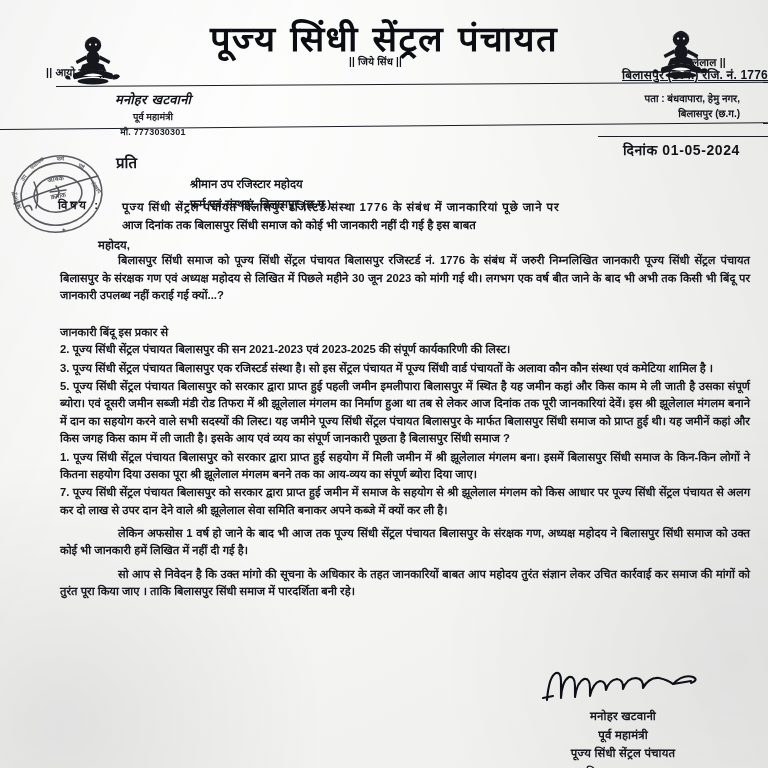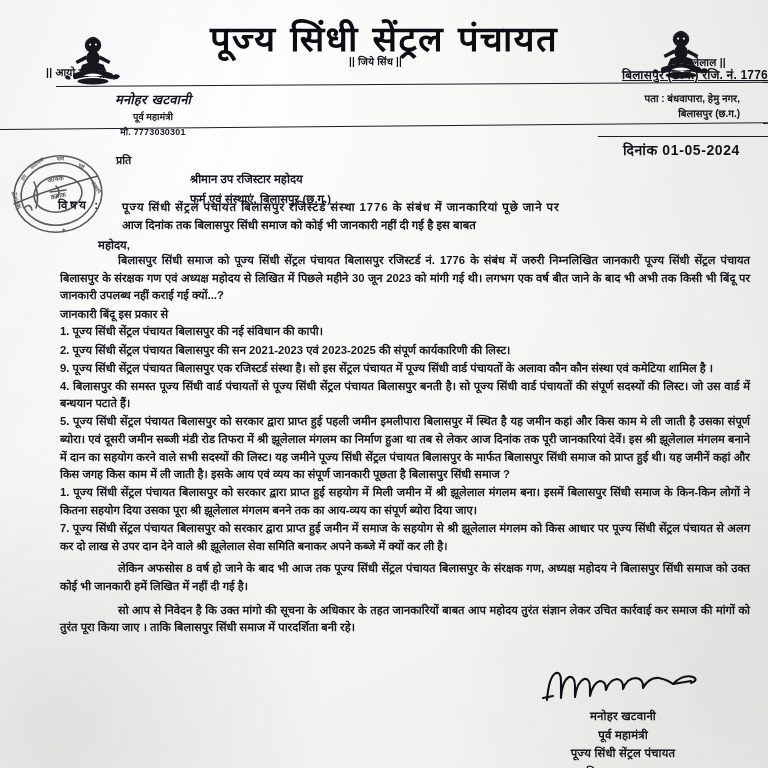--- a/index.html
+++ b/index.html
@@ -72,35 +72,35 @@
   .addr{position:absolute;right:28px;top:92px;text-align:right;
         font-size:10px;font-weight:700;line-height:1.45;color:#121419;}
   .date{position:absolute;right:28px;top:140px;font-size:14px;font-weight:700;
         letter-spacing:.6px;color:#121419;}
 
   
   .stamp{position:absolute;left:6px;top:146px;width:104px;height:96px;opacity:.72;}
 
   
   .to-block{position:absolute;left:116px;top:152px;}
-  .to-label{font-size:11px;font-weight:700;color:#14161c;}
+  .to-label{font-size:15px;font-weight:700;color:#14161c;}
   .to-lines{margin-left:74px;margin-top:2px;font-size:11.5px;font-weight:700;line-height:1.75;color:#14161c;}
 
   .subject{position:absolute;left:58px;top:196px;right:22px;
            font-size:11.5px;font-weight:700;line-height:1.62;color:#14161c;}
   .subject .sv{letter-spacing:2.6px;}
   .subject .s-body{display:block;margin-left:64px;margin-top:-17px;}
   .subject .s-l1{display:block;letter-spacing:.9px;}
   .subject .s-l2{display:block;}
 
   .salutation{position:absolute;left:98px;top:237px;font-size:11.5px;font-weight:700;color:#14161c;}
 
   .body{position:absolute;left:60px;right:18px;top:252px;
         font-size:11.3px;font-weight:700;line-height:1.56;color:#14161c;text-align:justify;}
-  .p-intro{text-indent:58px;margin:0 0 1px 0;}
+  .p-intro{text-indent:58px;margin:0 0 19px 0;}
   .p-plain{margin:0;}
   .items{margin:0;padding:0;list-style:none;}
   .items li{margin:0 0 .5px 0;text-align:justify;}
   .p-after{text-indent:58px;margin:5px 0 0 0;}
   .p-req{text-indent:58px;margin:6px 0 0 0;}
 
   .thanks{position:absolute;left:0;right:0;top:651px;text-align:center;
           font-size:11.5px;font-weight:700;color:#14161c;letter-spacing:.3px;}
 
   
@@ -223,29 +223,27 @@
       <span class="s-l2">आज दिनांक तक बिलासपुर सिंधी समाज को कोई भी जानकारी नहीं दी गई है इस बाबत</span>
     </span>
   </div>
 
   <div class="salutation">महोदय,</div>
 
   <div class="body">
     <p class="p-intro">बिलासपुर सिंधी समाज को पूज्य सिंधी सेंट्रल पंचायत बिलासपुर रजिस्टर्ड नं. 1776 के संबंध में जरुरी निम्नलिखित जानकारी पूज्य सिंधी सेंट्रल पंचायत बिलासपुर के संरक्षक गण एवं अध्यक्ष महोदय से लिखित में पिछले महीने 30 जून 2023 को मांगी गई थी। लगभग एक वर्ष बीत जाने के बाद भी अभी तक किसी भी बिंदू पर जानकारी उपलब्ध नहीं कराई गई क्यों...?</p>
     <p class="p-plain">जानकारी बिंदू इस प्रकार से</p>
     <ul class="items">
-      <li>1. पूज्य सिंधी सेंट्रल पंचायत बिलासपुर की नई संविधान की कापी।</li>
       <li>2. पूज्य सिंधी सेंट्रल पंचायत बिलासपुर की सन 2021-2023 एवं 2023-2025 की संपूर्ण कार्यकारिणी की लिस्ट।</li>
-      <li>9. पूज्य सिंधी सेंट्रल पंचायत बिलासपुर एक रजिस्टर्ड संस्था है। सो इस सेंट्रल पंचायत में पूज्य सिंधी वार्ड पंचायतों के अलावा कौन कौन संस्था एवं कमेटिया शामिल है ।</li>
-      <li>4. बिलासपुर की समस्त पूज्य सिंधी वार्ड पंचायतों से पूज्य सिंधी सेंट्रल पंचायत बिलासपुर बनती है। सो पूज्य सिंधी वार्ड पंचायतों की संपूर्ण सदस्यों की लिस्ट। जो उस वार्ड में बन्धयान पटाते हैं।</li>
+      <li>3. पूज्य सिंधी सेंट्रल पंचायत बिलासपुर एक रजिस्टर्ड संस्था है। सो इस सेंट्रल पंचायत में पूज्य सिंधी वार्ड पंचायतों के अलावा कौन कौन संस्था एवं कमेटिया शामिल है ।</li>
       <li>5. पूज्य सिंधी सेंट्रल पंचायत बिलासपुर को सरकार द्वारा प्राप्त हुई पहली जमीन इमलीपारा बिलासपुर में स्थित है यह जमीन कहां और किस काम मे ली जाती है उसका संपूर्ण ब्योरा। एवं दूसरी जमीन सब्जी मंडी रोड तिफरा में श्री झूलेलाल मंगलम का निर्माण हुआ था तब से लेकर आज दिनांक तक पूरी जानकारियां देवें। इस श्री झूलेलाल मंगलम बनाने में दान का सहयोग करने वाले सभी सदस्यों की लिस्ट। यह जमीने पूज्य सिंधी सेंट्रल पंचायत बिलासपुर के मार्फत बिलासपुर सिंधी समाज को प्राप्त हुई थी। यह जमीनें कहां और किस जगह किस काम में ली जाती है। इसके आय एवं व्यय का संपूर्ण जानकारी पूछता है बिलासपुर सिंधी समाज ?</li>
       <li>1. पूज्य सिंधी सेंट्रल पंचायत बिलासपुर को सरकार द्वारा प्राप्त हुई सहयोग में मिली जमीन में श्री झूलेलाल मंगलम बना। इसमें बिलासपुर सिंधी समाज के किन-किन लोगों ने कितना सहयोग दिया उसका पूरा श्री झूलेलाल मंगलम बनने तक का आय-व्यय का संपूर्ण ब्योरा दिया जाए।</li>
       <li>7. पूज्य सिंधी सेंट्रल पंचायत बिलासपुर को सरकार द्वारा प्राप्त हुई जमीन में समाज के सहयोग से श्री झूलेलाल मंगलम को किस आधार पर पूज्य सिंधी सेंट्रल पंचायत से अलग कर दो लाख से उपर दान देने वाले श्री झूलेलाल सेवा समिति बनाकर अपने कब्जे में क्यों कर ली है।</li>
     </ul>
-    <p class="p-after">लेकिन अफसोस 8 वर्ष हो जाने के बाद भी आज तक पूज्य सिंधी सेंट्रल पंचायत बिलासपुर के संरक्षक गण, अध्यक्ष महोदय ने बिलासपुर सिंधी समाज को उक्त कोई भी जानकारी हमें लिखित में नहीं दी गई है।</p>
+    <p class="p-after">लेकिन अफसोस 1 वर्ष हो जाने के बाद भी आज तक पूज्य सिंधी सेंट्रल पंचायत बिलासपुर के संरक्षक गण, अध्यक्ष महोदय ने बिलासपुर सिंधी समाज को उक्त कोई भी जानकारी हमें लिखित में नहीं दी गई है।</p>
     <p class="p-req">सो आप से निवेदन है कि उक्त मांगो की सूचना के अधिकार के तहत जानकारियों बाबत आप महोदय तुरंत संज्ञान लेकर उचित कार्रवाई कर समाज की मांगों को तुरंत पूरा किया जाए । ताकि बिलासपुर सिंधी समाज में पारदर्शिता बनी रहे।</p>
   </div>
 
 
   <div class="signoff">
     <svg class="sign-ink" viewBox="0 0 200 34">
       <g fill="none" stroke="#0d0f14" stroke-width="2.1" stroke-linecap="round" stroke-linejoin="round">
         <path d="M24 32 Q26 8 33 5 Q38 4 38 13 L38 30 Q39 13 46 9 Q52 8 52 18 L52 29
                  Q54 14 61 11 Q67 10 67 20 L67 28 Q70 15 77 13 Q83 13 83 22
                  Q86 12 94 11 Q101 12 100 21 Q104 10 113 10 Q121 11 120 20

